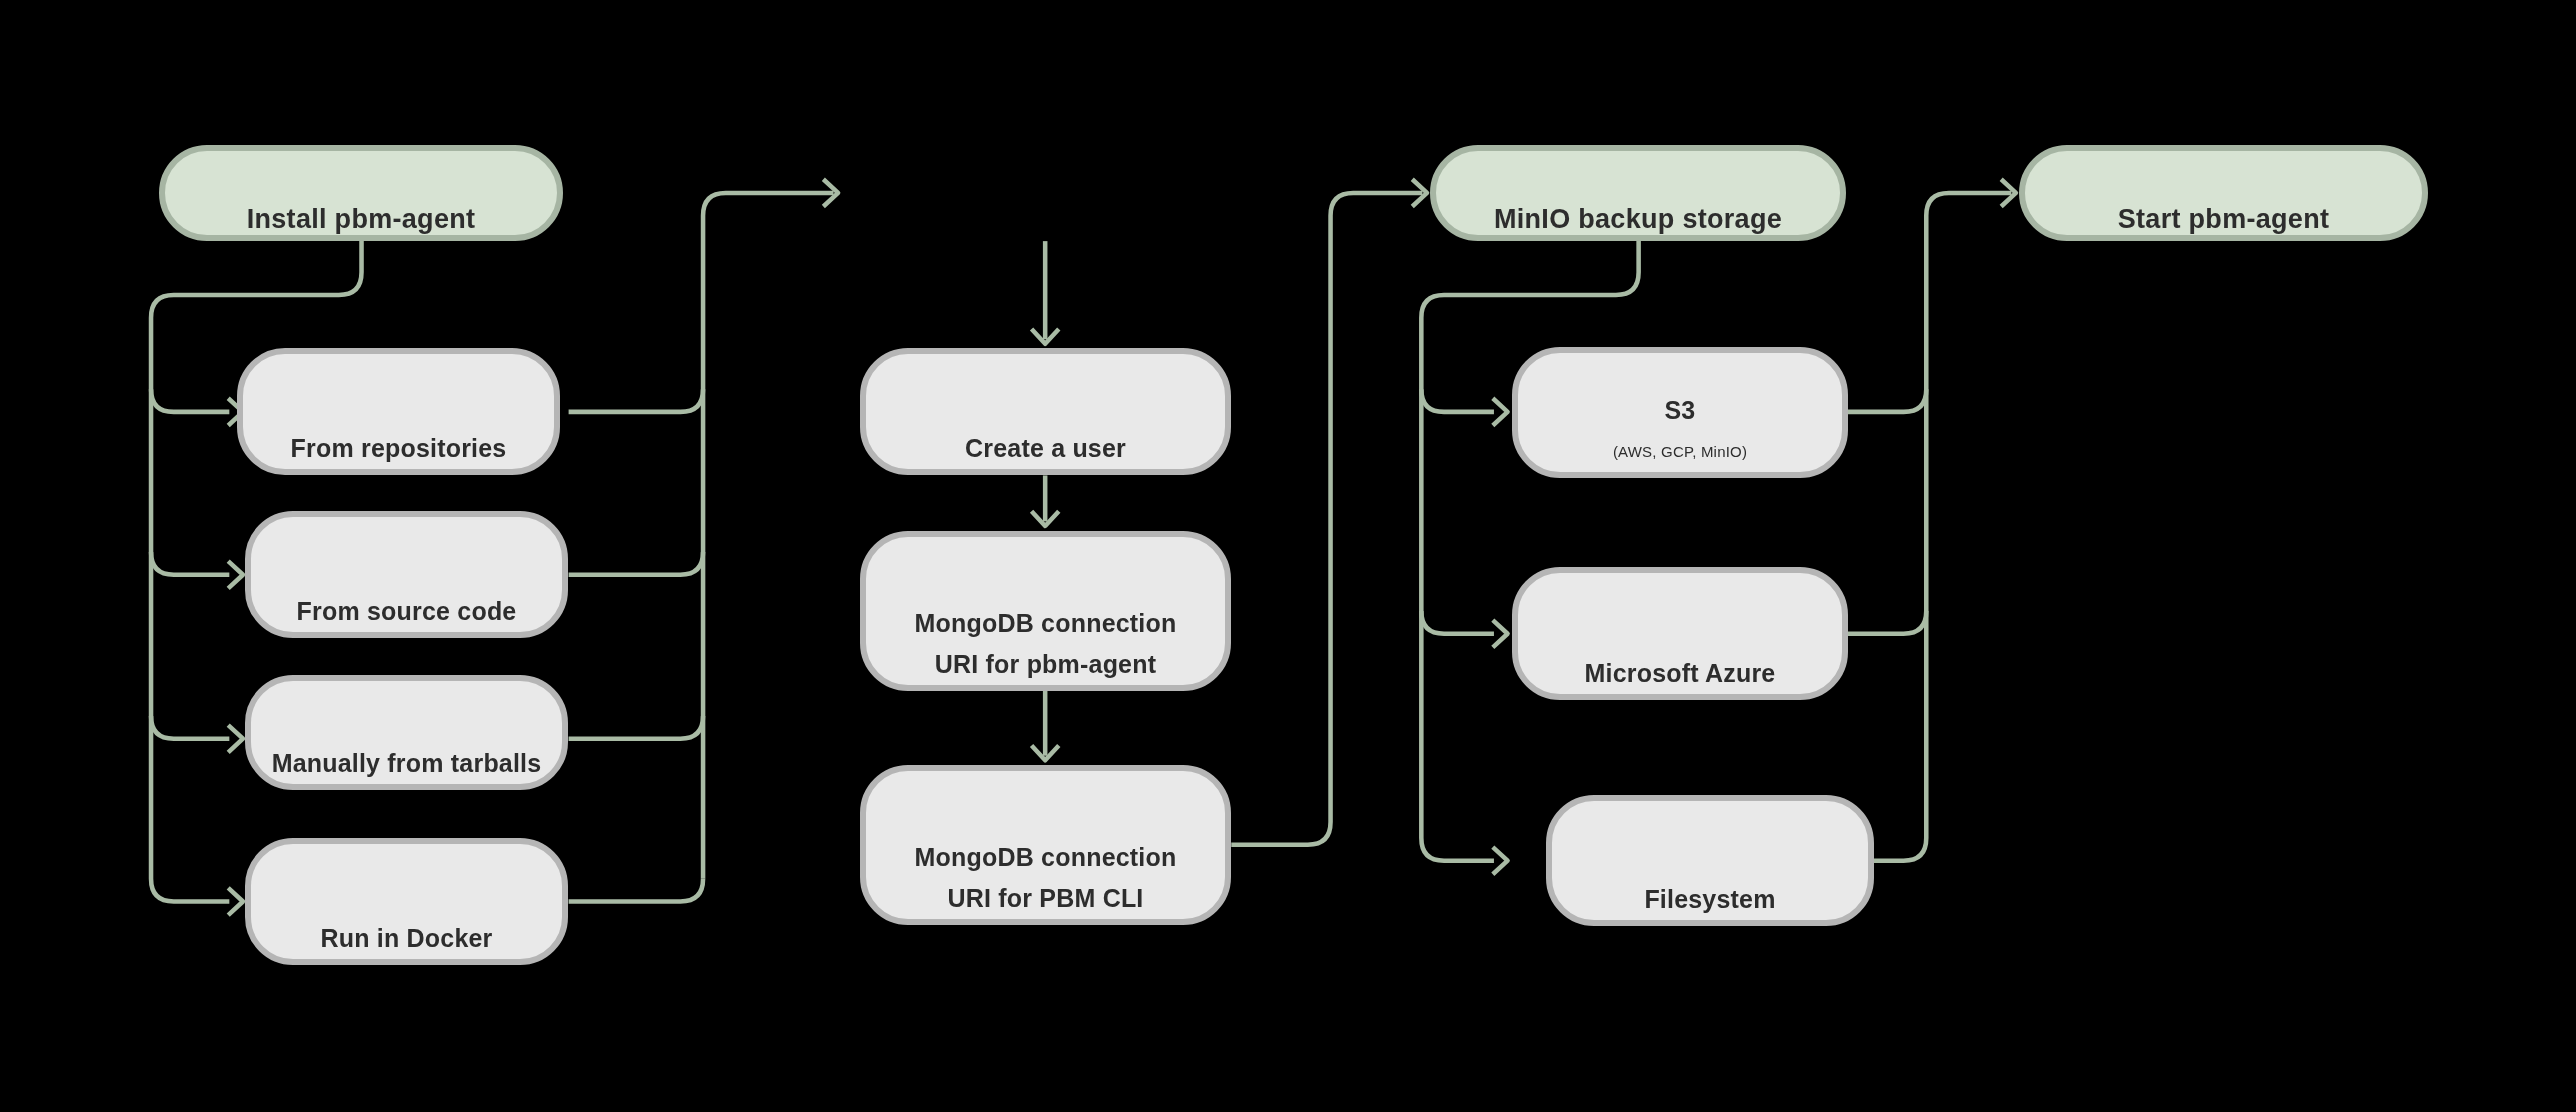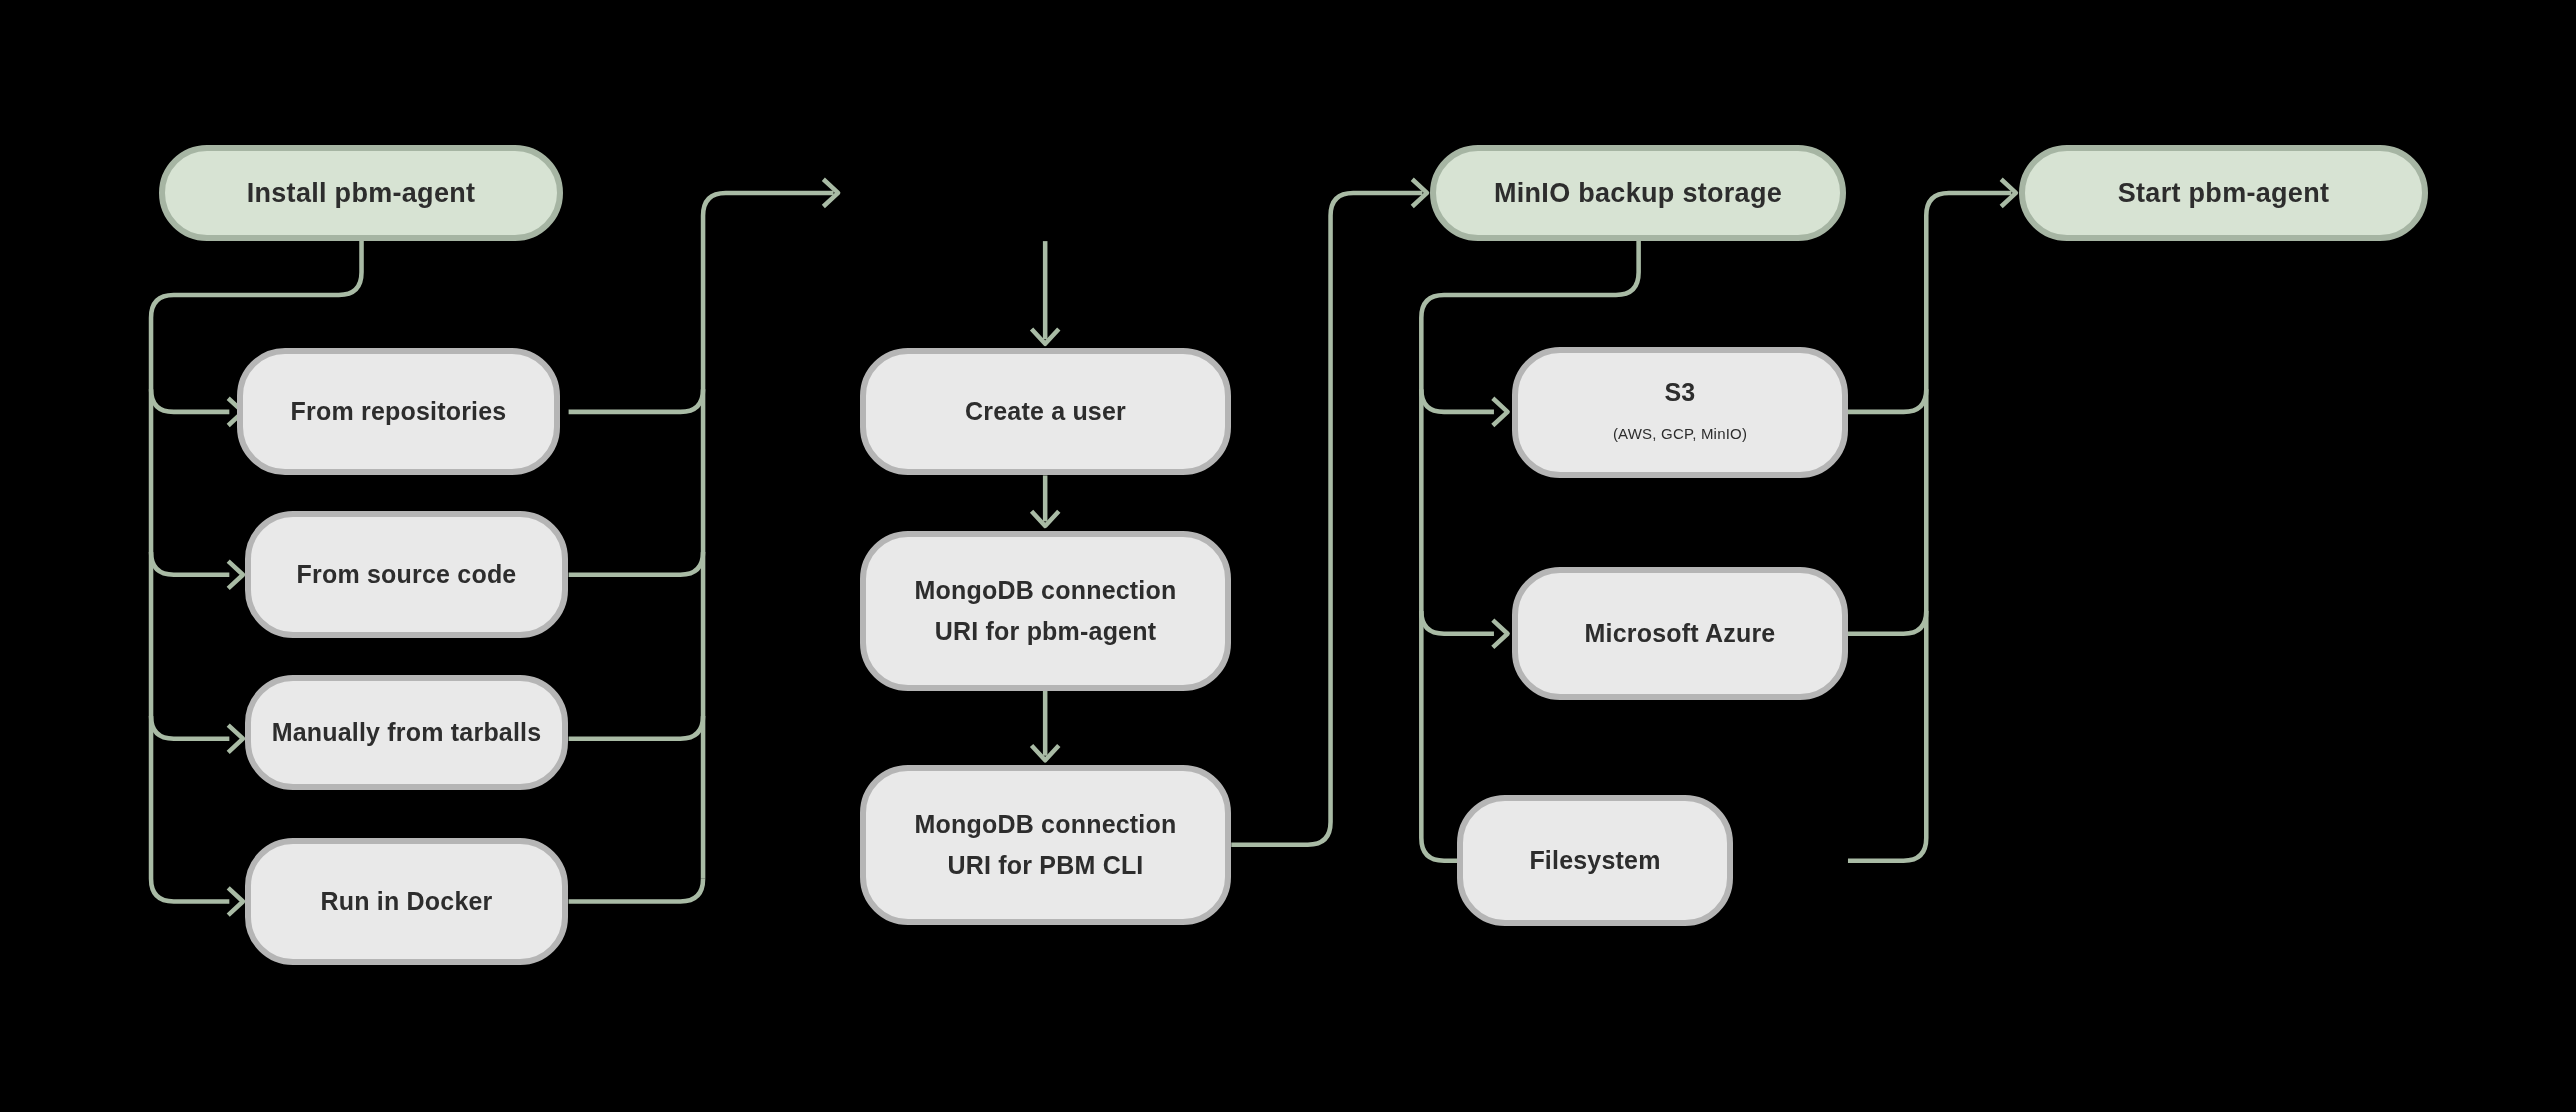--- a/index.html
+++ b/index.html
@@ -12,21 +12,21 @@
     --text:#2d2d2d;
   }
   *{box-sizing:border-box;margin:0;padding:0;}
   html,body{width:2576px;height:1112px;background:var(--bg);overflow:hidden;}
   body{font-family:"Liberation Sans", sans-serif;}
   .canvas{position:relative;width:2576px;height:1112px;background:var(--bg);}
   svg.wires{position:absolute;left:0;top:0;width:2576px;height:1112px;}
   svg.wires path{fill:none;stroke:var(--wire);stroke-width:8;stroke-linejoin:round;stroke-linecap:butt;}
   .node{
     position:absolute;
-    display:flex;flex-direction:column;align-items:center;justify-content:center;
+    display:flex;flex-direction:column;align-items:center;justify-content:flex-end;
     text-align:center;color:var(--text);
     border-radius:48px;
   }
   .stage{
     background:var(--stage-fill);
     border:6.8px solid var(--stage-border);
     font-size:27px;font-weight:700;letter-spacing:0.3px;
   }
   .step{
     background:var(--step-fill);
@@ -130,18 +130,18 @@
     <span>URI for PBM CLI</span>
   </div>
 
   <div class="node step" style="left:1512px;top:347px;width:336px;height:131px">
     <span>S3</span>
     <span class="sub">(AWS, GCP, MinIO)</span>
   </div>
   <div class="node step" style="left:1512px;top:567px;width:336px;height:133px">
     <span>Microsoft Azure</span>
   </div>
-  <div class="node step" style="left:1457px;top:795px;width:276px;height:131px">
+  <div class="node step" style="left:1546px;top:795px;width:328px;height:131px">
     <span>Filesystem</span>
   </div>
 
 </div>
 
 
 </body></html>

